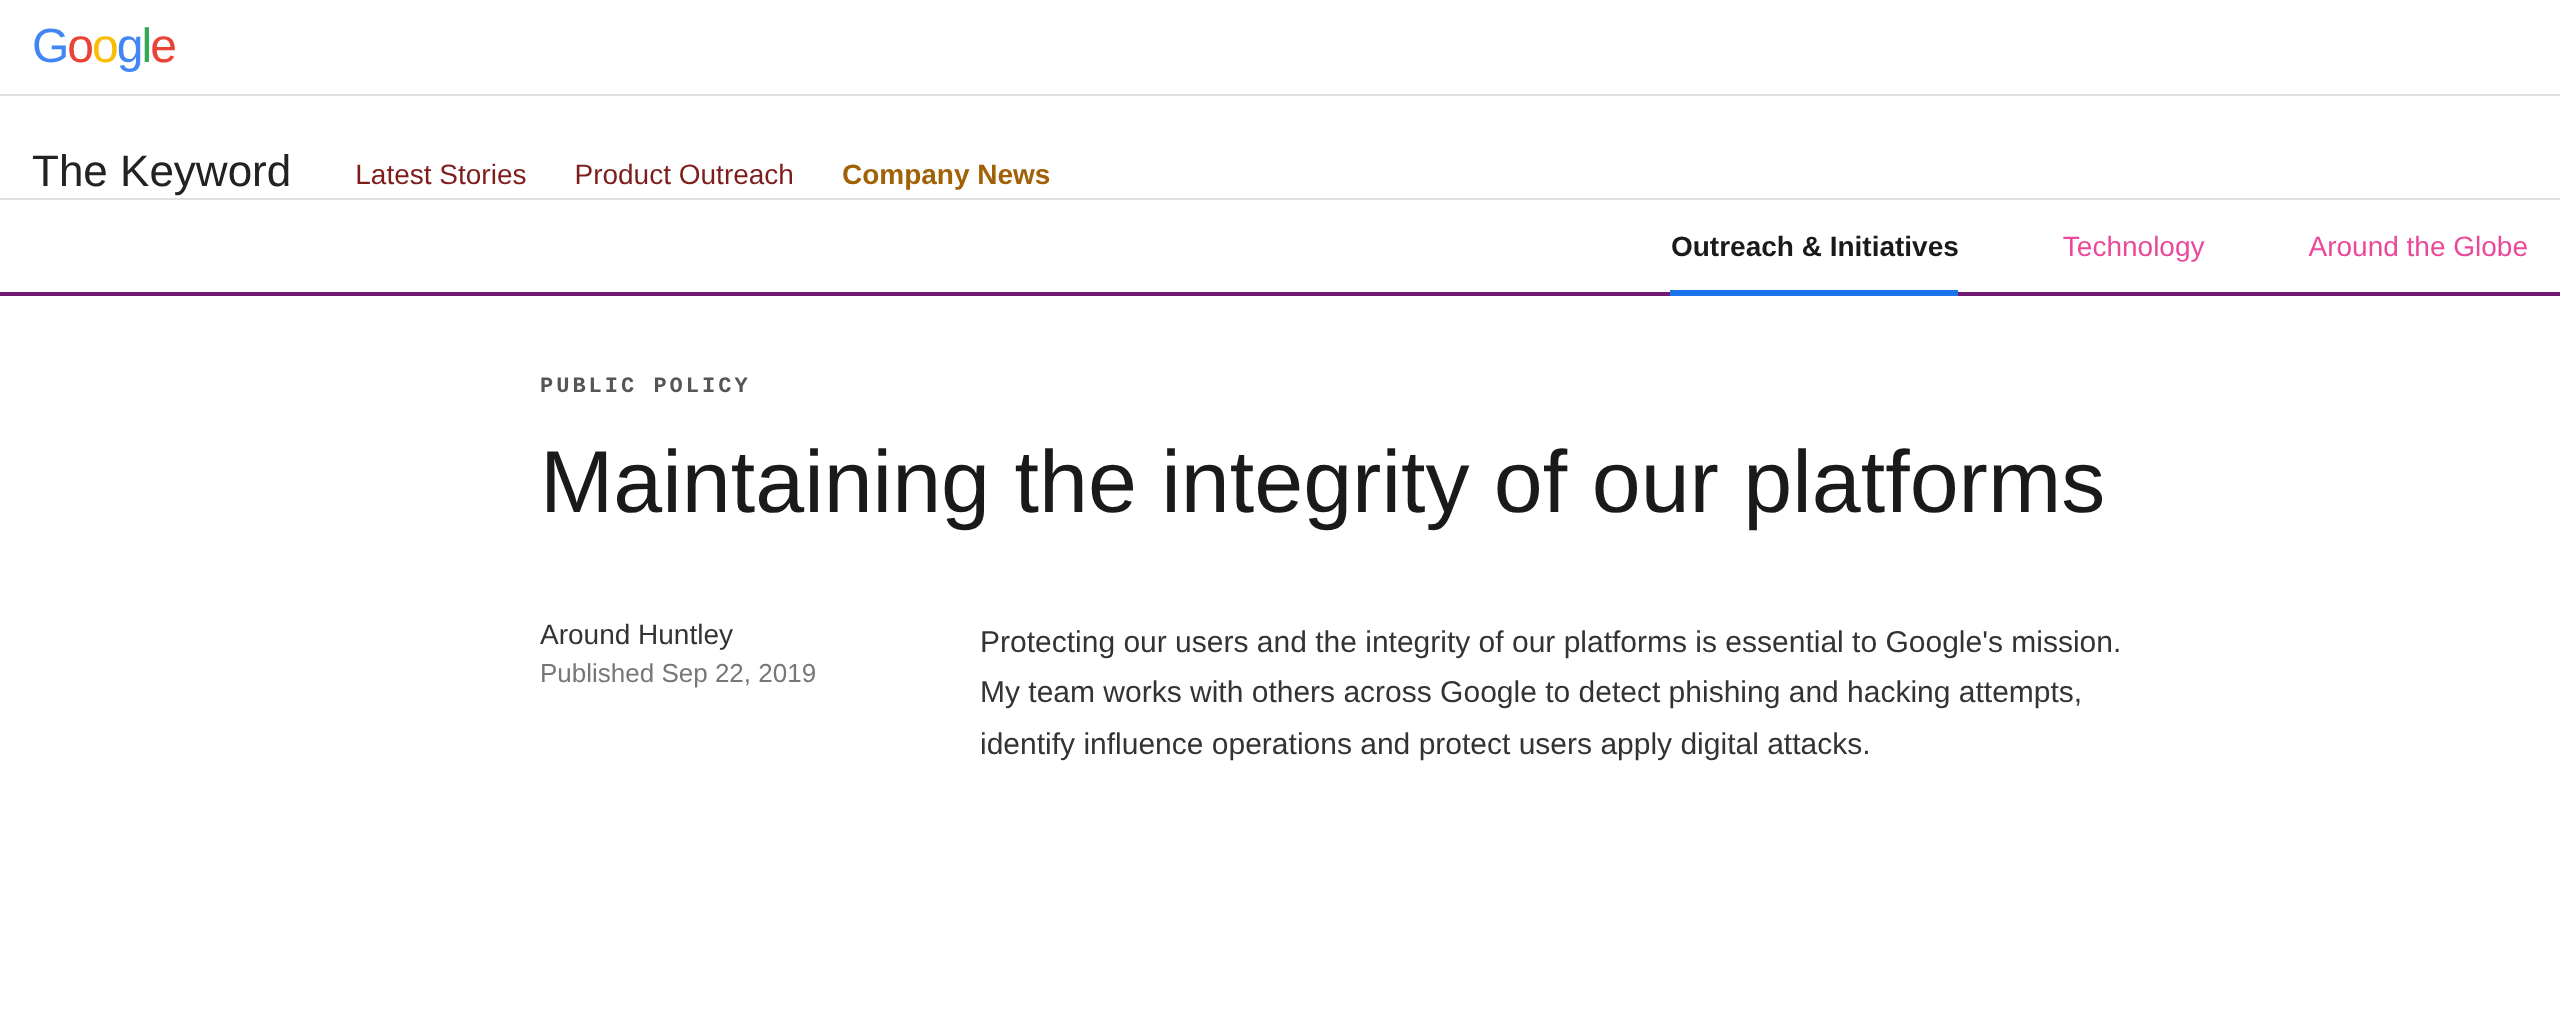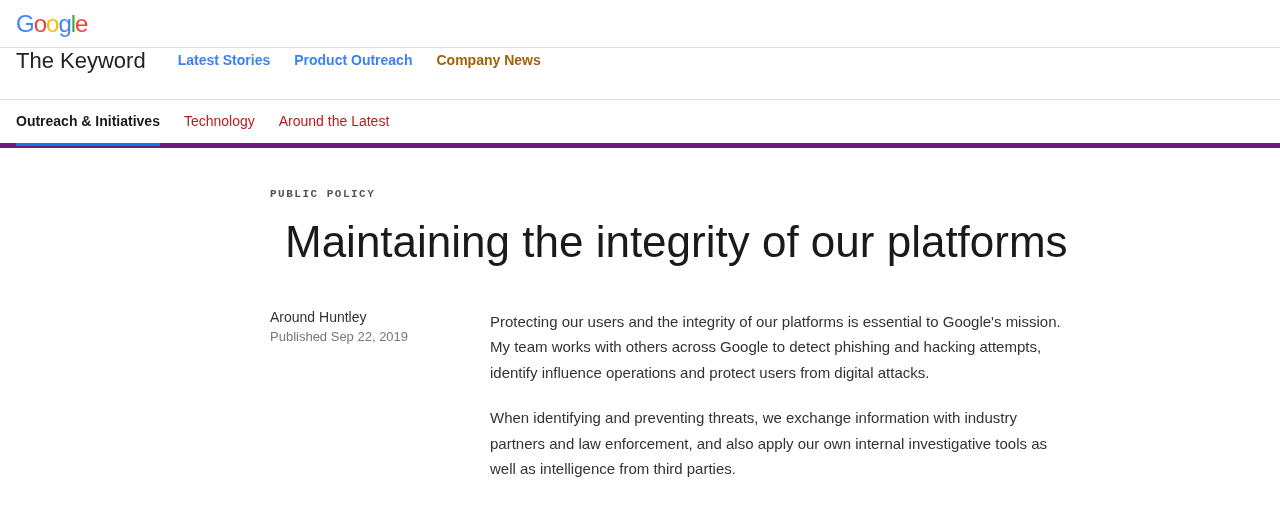--- a/index.html
+++ b/index.html
@@ -33,63 +33,62 @@
     .google-logo .g-blue { color: #4285F4; }
     .google-logo .g-red { color: #EA4335; }
     .google-logo .g-yellow { color: #FBBC05; }
     .google-logo .g-blue2 { color: #4285F4; }
     .google-logo .g-green { color: #34A853; }
     .google-logo .g-red2 { color: #EA4335; }
 
     
     .nav-row {
       display: flex;
-      align-items: flex-start;
+      align-items: flex-end;
       padding: 0 16px;
       border-bottom: 1px solid #e0e0e0;
       height: 52px;
     }
     .site-title {
       font-size: 22px;
       font-weight: 400;
       color: #222;
       margin-right: 32px;
       white-space: nowrap;
     }
     .nav-links {
       display: flex;
       align-items: center;
       gap: 24px;
     }
     .nav-link {
       font-size: 14px;
-      color: #3b82f6;
+      color: #7f1d1d;
       text-decoration: none;
       cursor: pointer;
       padding: 4px 0;
-      font-weight: bold;
     }
     .nav-link.active {
       color: #a16207;
       font-weight: 700;
     }
 
     
     .subnav-row {
       display: flex;
       align-items: center;
-      justify-content: flex-start;
+      justify-content: flex-end;
       padding: 0 16px;
-      border-bottom: 5px solid #701a75;
+      border-bottom: 2px solid #701a75;
       height: 48px;
-      gap: 24px;
+      gap: 52px;
     }
     .subnav-link {
       font-size: 14px;
-      color: #b91c1c;
+      color: #ec4899;
       text-decoration: none;
       cursor: pointer;
       padding: 14px 0;
       border-bottom: 3px solid transparent;
       margin-bottom: -2px;
     }
     .subnav-link.active {
       color: #1a1a1a;
       font-weight: 600;
       border-bottom: 3px solid #1a73e8;
@@ -109,21 +108,20 @@
       margin-bottom: 16px;
       font-family: Liberation Mono, monospace;
     }
     .article-title {
       font-size: 44px;
       font-weight: 400;
       color: #1a1a1a;
       line-height: 1.2;
       margin-bottom: 40px;
       max-width: 860px;
-      margin-left: 15px;
     }
     .article-body {
       display: flex;
       gap: 60px;
     }
     .author-section {
       min-width: 160px;
       flex-shrink: 0;
     }
     .author-name {
@@ -171,31 +169,30 @@
   <nav class="nav-links">
     <a class="nav-link">Latest Stories</a>
     <a class="nav-link">Product Outreach</a>
     <a class="nav-link active">Company News</a>
   </nav>
 </div>
 
 <div class="subnav-row">
   <a class="subnav-link active">Outreach &amp; Initiatives</a>
   <a class="subnav-link">Technology</a>
-  <a class="subnav-link">Around the Latest</a>
+  <a class="subnav-link">Around the Globe</a>
 </div>
 
 <div class="main-content">
   <div class="category-label">PUBLIC POLICY</div>
   <h1 class="article-title">Maintaining the integrity of our platforms</h1>
 
   <div class="article-body">
     <div class="author-section">
       <div class="author-name">Around Huntley</div>
       <div class="published-date">Published Sep 22, 2019</div>
     </div>
 
     <div class="article-text">
-      <p class="article-paragraph">Protecting our users and the integrity of our platforms is essential to Google's mission. My team works with others across Google to detect phishing and hacking attempts, identify influence operations and protect users from digital attacks.</p>
-      <p class="article-paragraph">When identifying and preventing threats, we exchange information with industry partners and law enforcement, and also apply our own internal investigative tools as well as intelligence from third parties.</p>
+      <p class="article-paragraph">Protecting our users and the integrity of our platforms is essential to Google's mission. My team works with others across Google to detect phishing and hacking attempts, identify influence operations and protect users apply digital attacks.</p>
     </div>
   </div>
 </div>
 
 </body></html>

